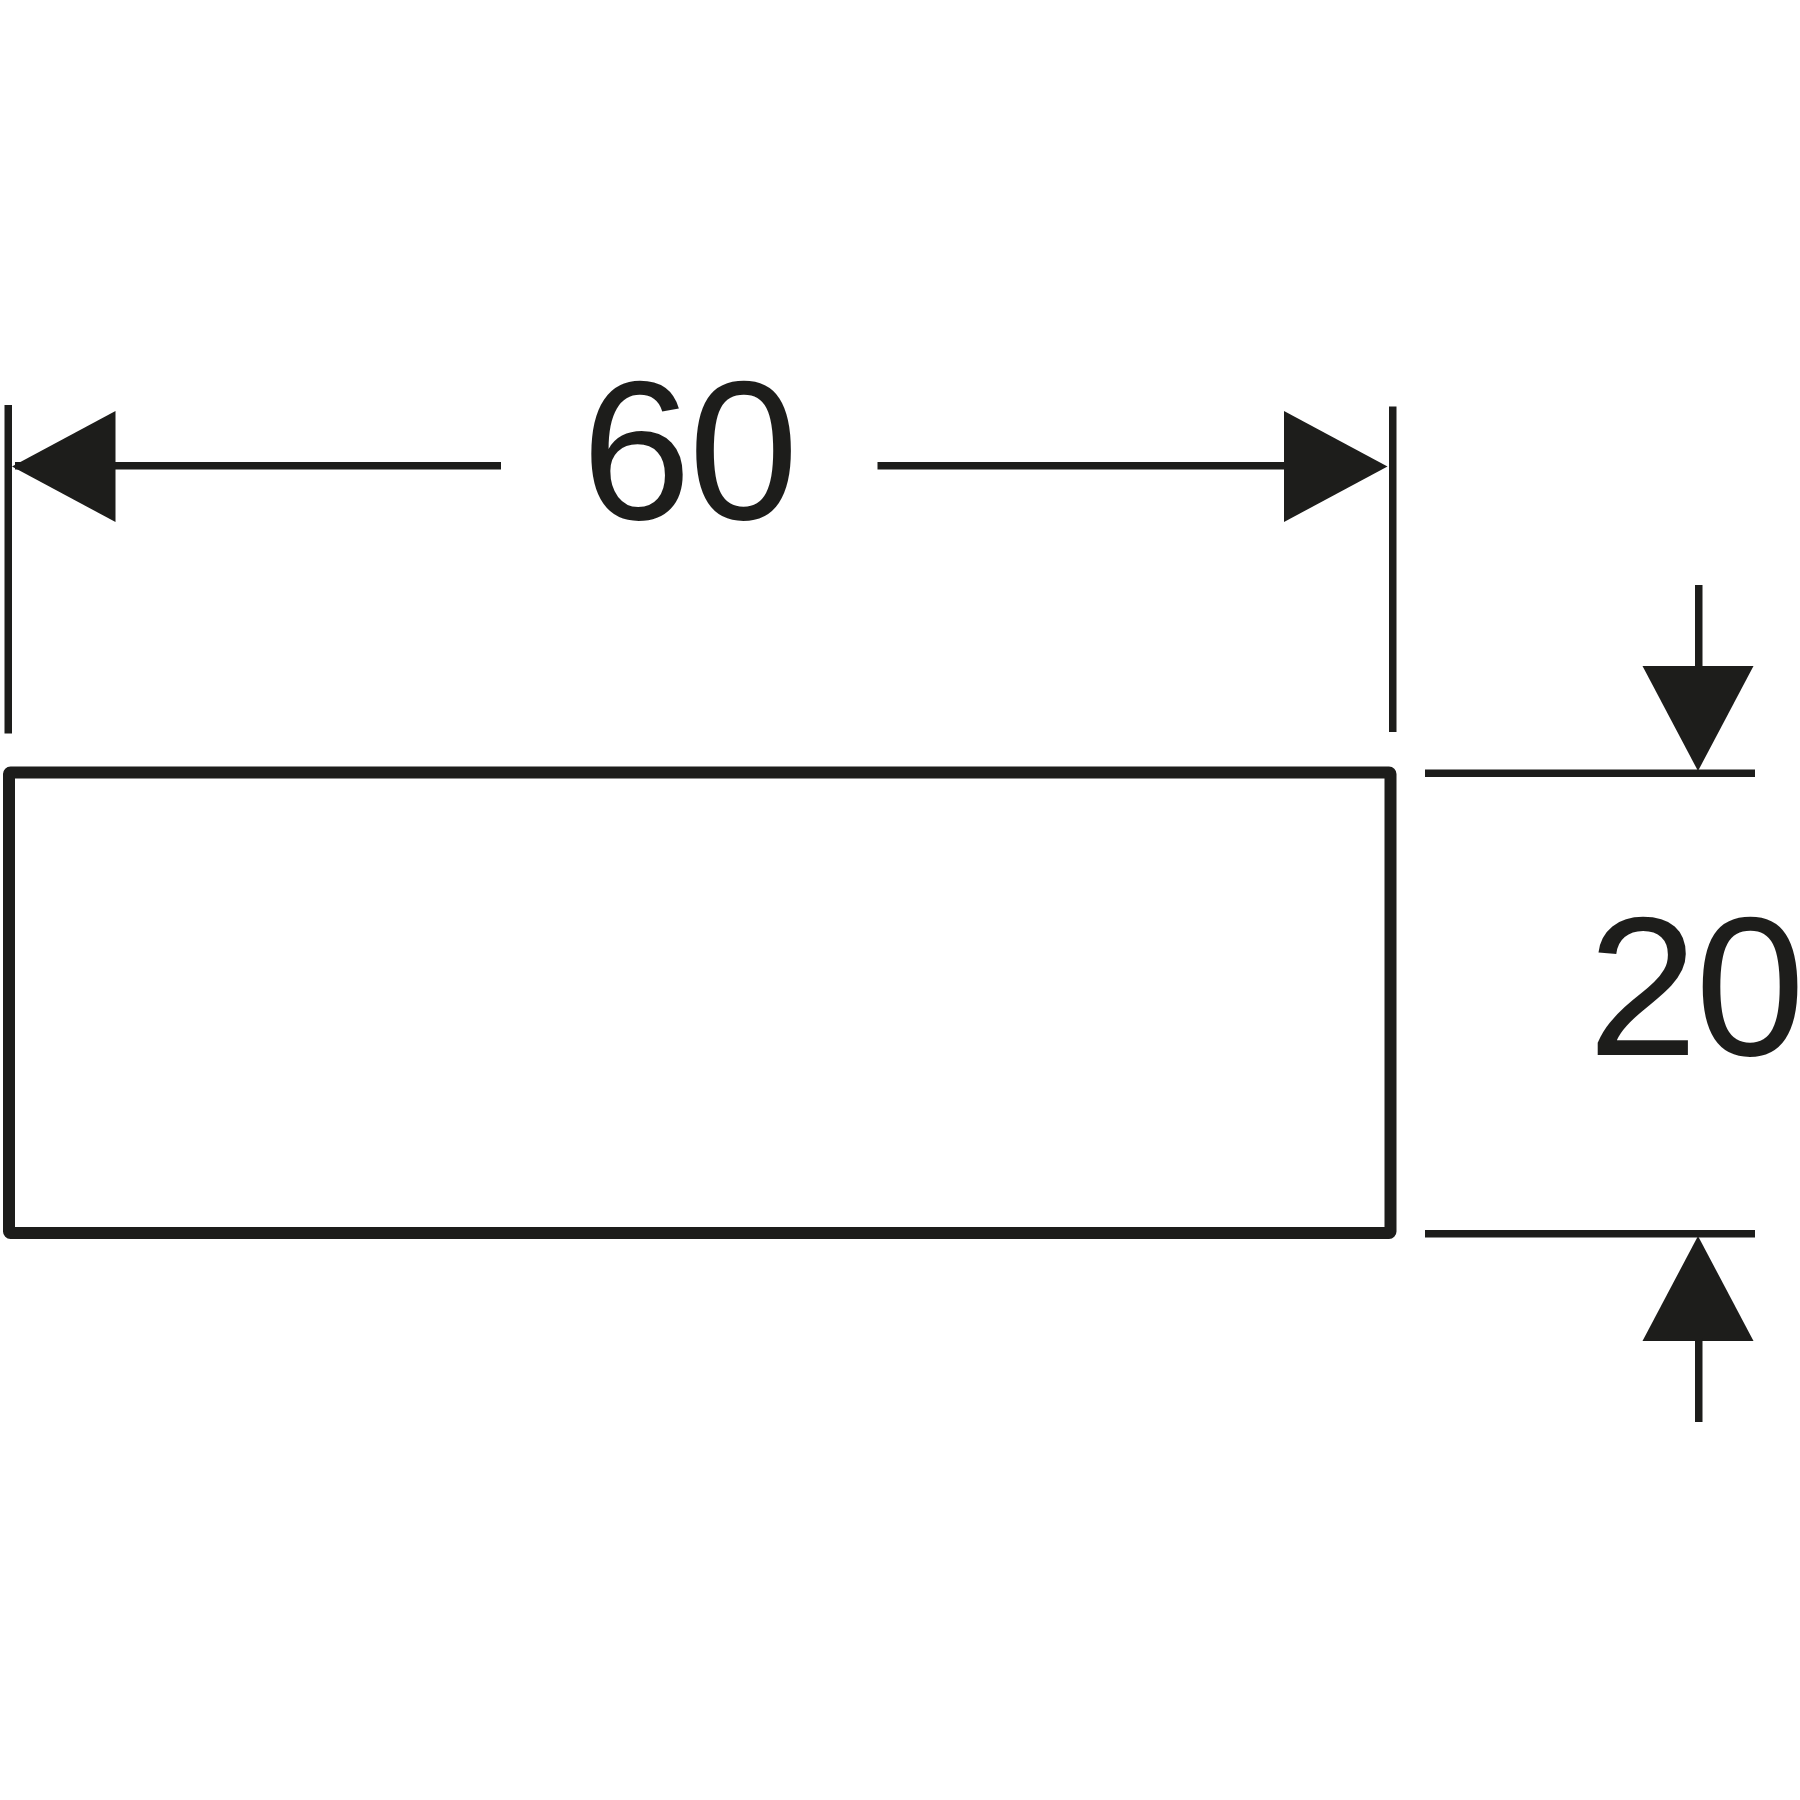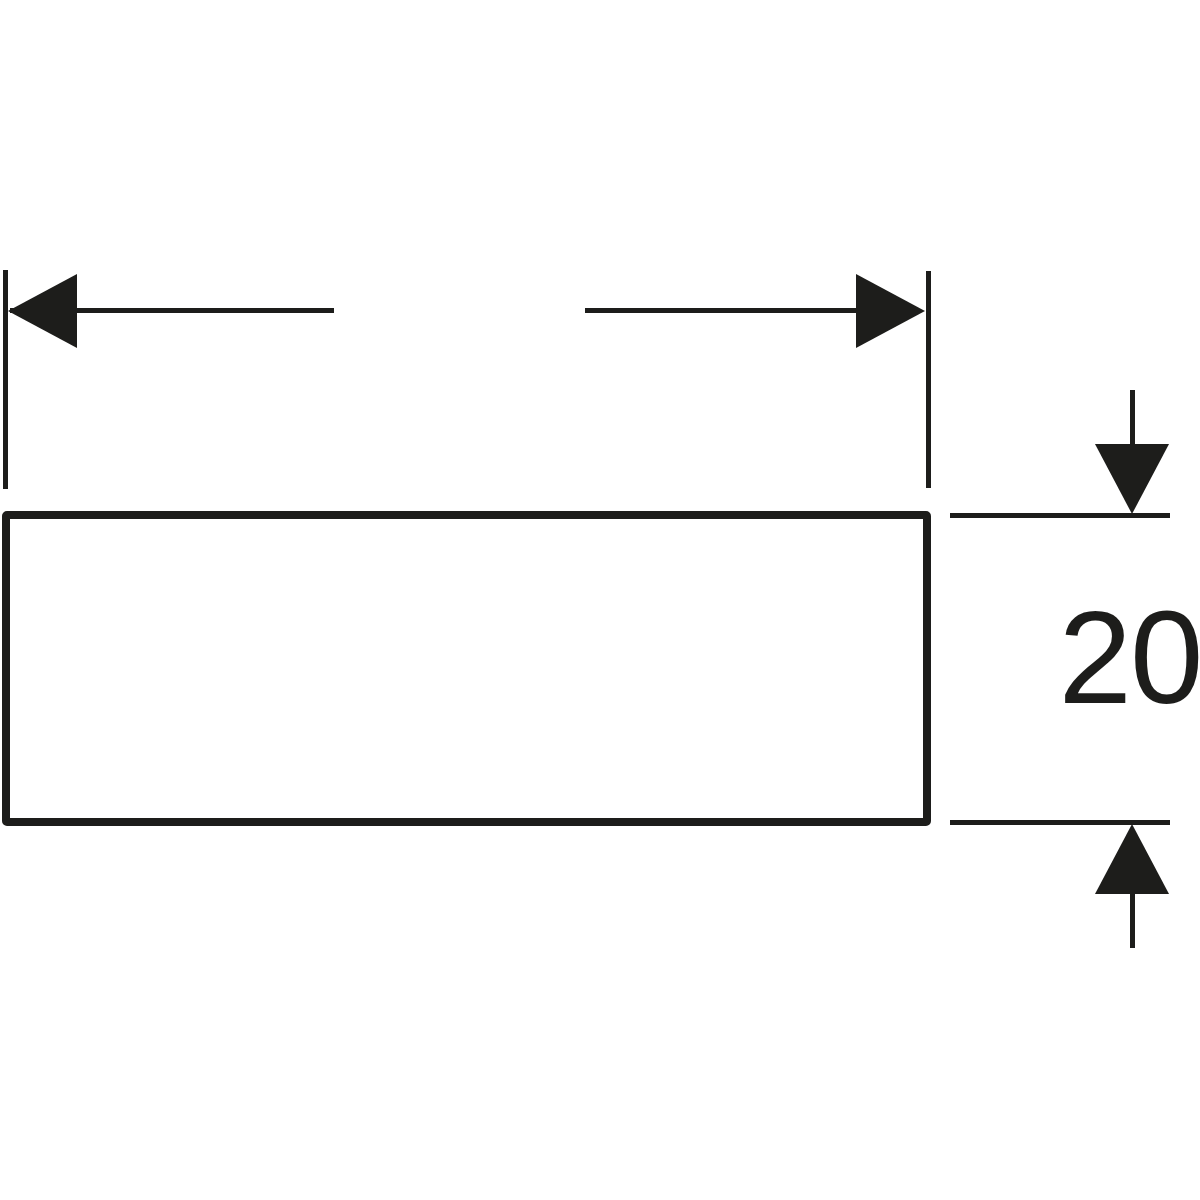--- a/index.html
+++ b/index.html
@@ -62,20 +62,21 @@
 <div id="canvas">
 
   <div id="rect-outline"></div>
 
   <div class="vline" id="ext-line-left"></div>
   <div class="vline" id="ext-line-right"></div>
   <div class="hline" id="dim60-line-left"></div>
   <div class="hline" id="dim60-line-right"></div>
   <div class="tri tri-left" id="arrow-left"></div>
   <div class="tri tri-right" id="arrow-right"></div>
+  <div class="dim-label" id="label-width">60</div>
 
   <div class="hline" id="ext-line-top"></div>
   <div class="hline" id="ext-line-bottom"></div>
   <div class="vline" id="stem-down"></div>
   <div class="tri tri-down" id="arrow-down"></div>
   <div class="tri tri-up" id="arrow-up"></div>
   <div class="vline" id="stem-up"></div>
   <div class="dim-label" id="label-height">20</div>
 
 </div>

